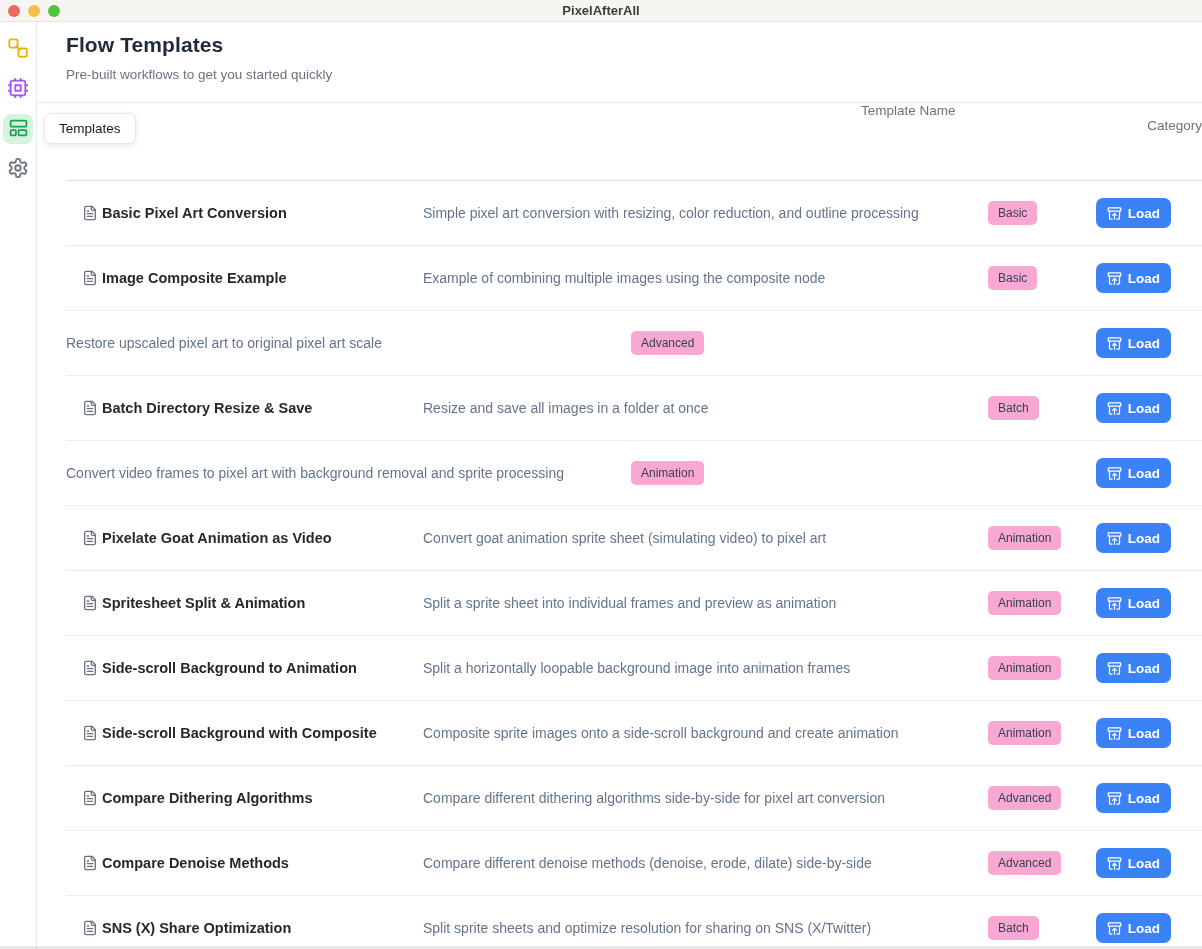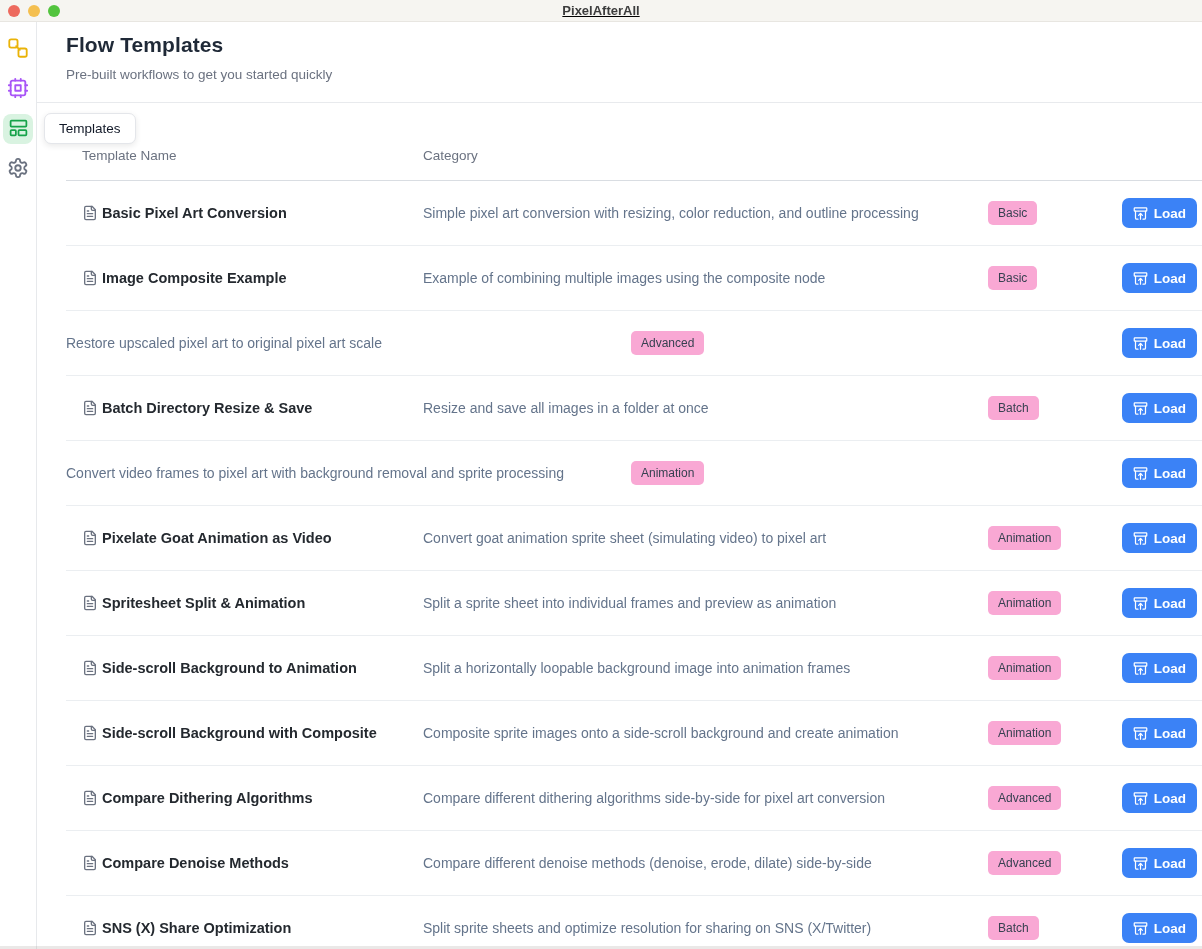--- a/index.html
+++ b/index.html
@@ -1,21 +1,21 @@
 <!DOCTYPE html>
 <html><head>
 <meta charset="utf-8">
 <style>
   * { margin:0; padding:0; box-sizing:border-box; }
   html,body { width:1202px; height:949px; overflow:hidden; }
   body { font-family:"Liberation Sans", sans-serif; background:#ffffff; position:relative; }
 
   
   .titlebar { height:22px; background:#f6f5f1; border-bottom:1px solid #e8e6e1;
-              display:flex; align-items:center; justify-content:center; position:relative;text-decoration:underline; }
+              display:flex; align-items:center; justify-content:center; position:relative; }
   .traffic { position:absolute; left:8px; top:5px; display:flex; gap:8px; }
   .dot { width:12px; height:12px; border-radius:50%; }
   .dot-red { background:#ed6a5e; }
   .dot-yellow { background:#f4bf4f; }
   .dot-green { background:#52c43e; }
   .win-title { font-size:13px; font-weight:700; color:#3d3d3d; }
 
   
   .app { display:flex; height:927px; }
   .sidebar { width:37px; border-right:1px solid #e7e9ec; padding-top:12px;
@@ -36,36 +36,36 @@
   .page-subtitle { margin-top:10px; font-size:13.5px; color:#6b7280; }
 
   
   .tooltip { position:absolute; left:44px; top:113px; z-index:20; height:31px;
              padding:0 14px; line-height:29px; background:#fff; border:1px solid #e4e6ea;
              border-radius:7px; box-shadow:0 2px 6px rgba(0,0,0,.09); font-size:13.5px; color:#111827; }
 
   
   .table-header { height:78px; display:flex; align-items:flex-end; padding-bottom:17px;
                   margin-left:29px; border-bottom:1px solid #d9dde2;
-                  color:#6b7280; font-size:13.5px; }
+                  color:#6b7280; font-size:13.5px;flex-direction:column; }
   .col-name { width:357px; padding-left:16px; }
   .col-desc { width:565px; }
   .col-cat  { flex:1; }
 
   .tbody { flex:1; overflow:hidden; }
   .trow { height:65px; display:flex; align-items:center; margin-left:29px;
           border-bottom:1px solid #ebeef1; }
   .name-cell { width:357px; display:flex; align-items:center; gap:4px; padding-left:16px;
                font-size:14.5px; color:#24292f;font-weight:bold; }
   .doc-icon { color:#6b7280; display:flex; flex-shrink:0; }
   .desc-cell { width:565px; font-size:14px; color:#64748b; padding-right:30px; }
   .cat-cell { flex:1; }
   .badge { display:inline-block; background:#f9a8d4; color:#374151; font-size:12px;
            padding:5px 10px; border-radius:5px; }
-  .action-cell { padding-right:5px;border-radius:12px; }
+  .action-cell { padding-right:31px;border-radius:12px; }
   .load-btn { display:flex; align-items:center; gap:6px; background:#3b82f6; color:#ffffff;
               border:none; border-radius:7px; height:30px; padding:0 11px;
               font-size:13.5px; font-weight:700; font-family:inherit; cursor:pointer; }
   .load-btn svg { display:block; }
 
   .bottom-edge { position:absolute; left:0; right:0; bottom:0; height:3px;
                  background:rgba(160,150,145,.22); }
 </style>
 </head>
 <body>

